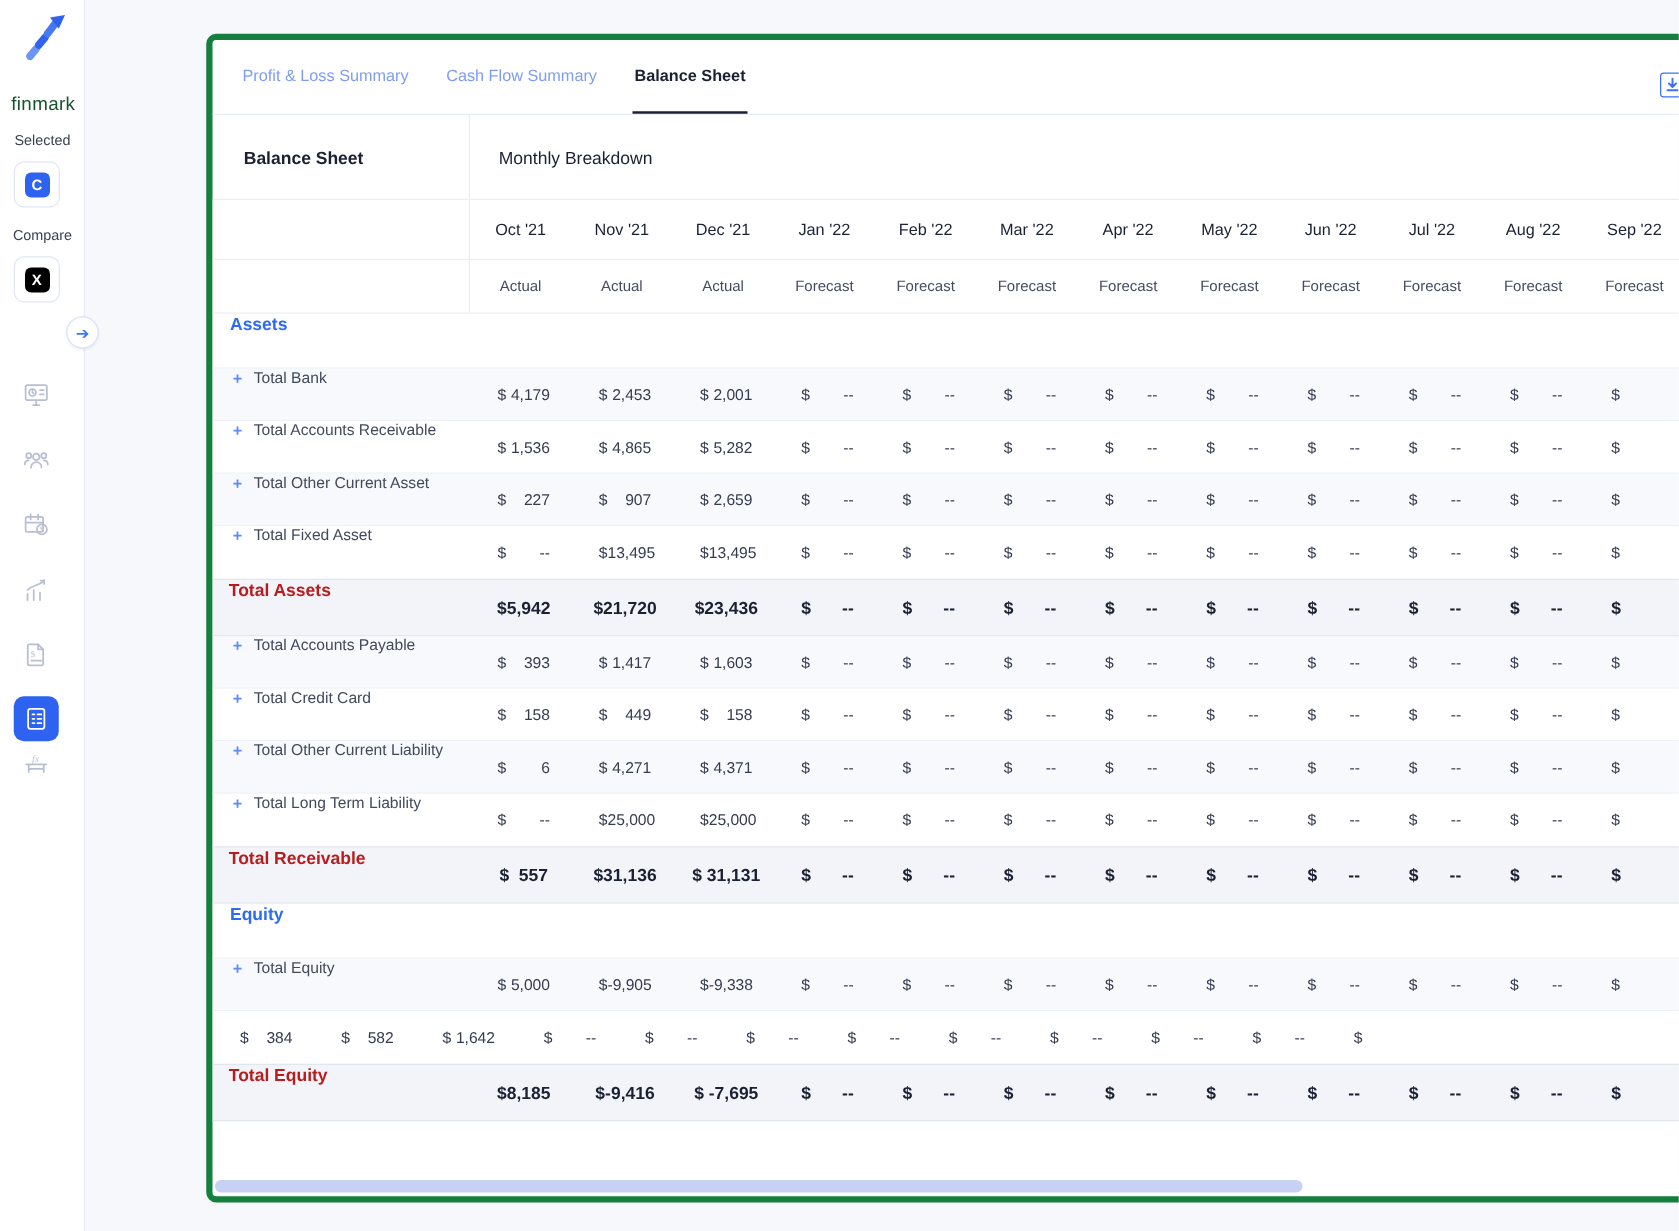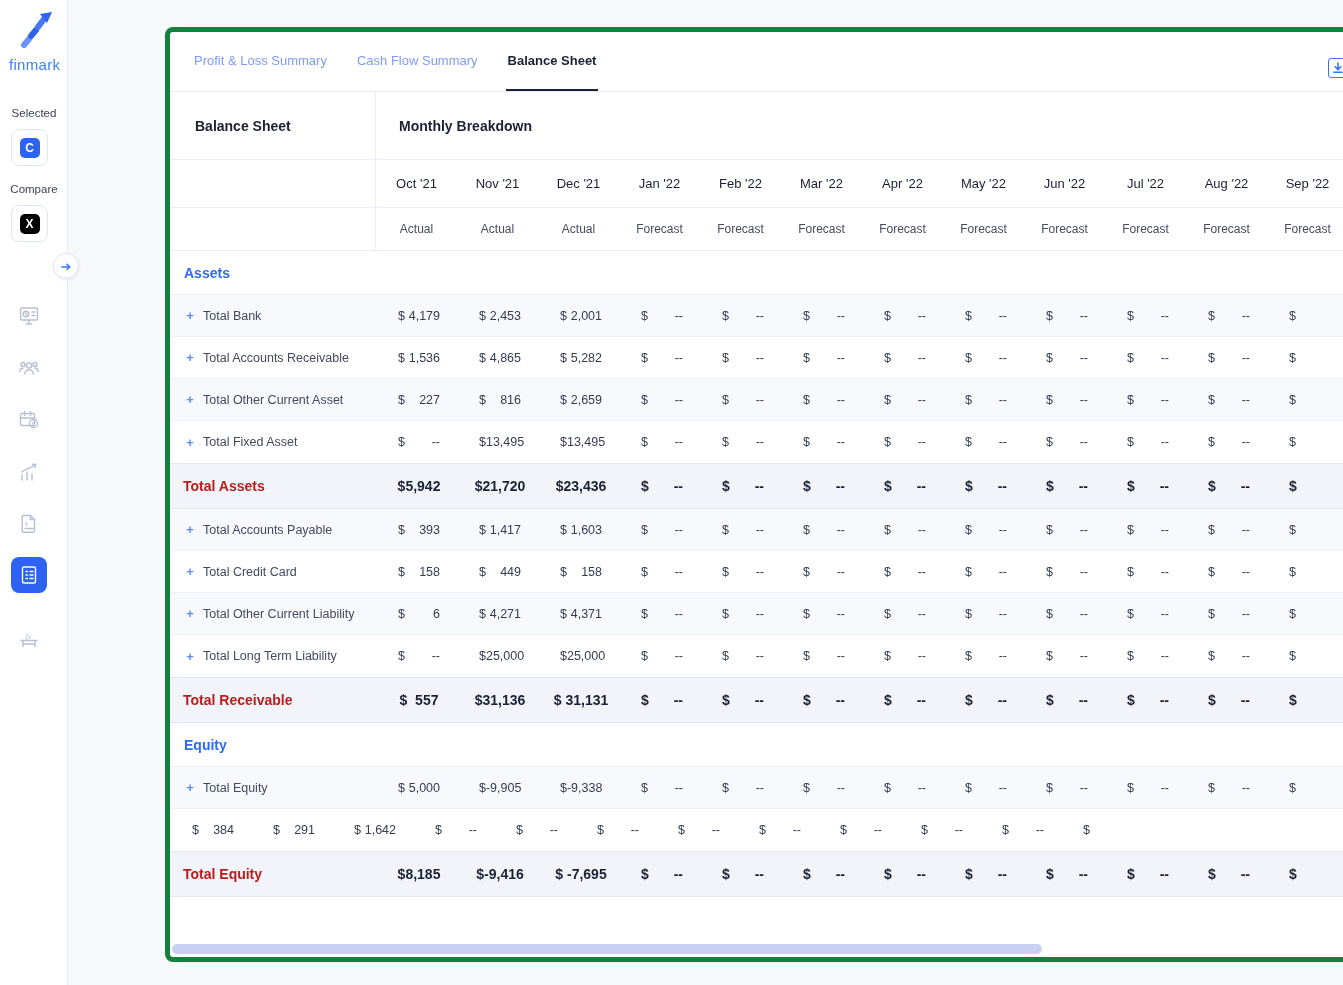--- a/index.html
+++ b/index.html
@@ -12,21 +12,21 @@
   *{box-sizing:border-box}
   html,body{margin:0;padding:0}
   body{
     width:1343px;height:985px;position:relative;overflow:hidden;
     background:#f7f8fc;font-family:"Liberation Sans",sans-serif;color:#1b2133;
   }
   
   .sidebar{position:absolute;left:0;top:0;width:68px;height:985px;background:#fff;
     border-right:1px solid #e8ecf4;z-index:2}
   .logo{position:absolute;left:9px;top:12px;width:50px;text-align:center}
-  .logo-text{display:block;margin-top:2px;font-size:15px;font-weight:500;color:#3b82f6;letter-spacing:.3px}
+  .logo-text{display:block;margin-top:20px;font-size:15px;font-weight:500;color:#14532d;letter-spacing:.3px}
   .side-label{position:absolute;width:68px;text-align:center;font-size:11.5px;color:#3c4254}
   .badge-outer{position:absolute;left:11px;width:37px;height:37px;border:1px solid #dfe6f3;border-radius:8px;
     background:#fff;display:flex;align-items:center;justify-content:center;cursor:pointer}
   .badge-inner{width:20px;height:20px;border-radius:5px;color:#fff;font-size:12px;font-weight:700;
     display:flex;align-items:center;justify-content:center}
   .badge-c{background:var(--accent)}
   .badge-x{background:#000}
   .collapse-line{position:absolute;left:10px;top:265px;width:44px;height:1px;background:#e3e8f2}
   .collapse-btn{position:absolute;left:53px;top:253px;width:26px;height:26px;border-radius:50%;
     background:#fff;border:1px solid #d9e3f8;z-index:3;display:flex;align-items:center;justify-content:center;
@@ -46,25 +46,25 @@
     padding-left:22px;position:relative}
   .tab{display:flex;align-items:center;margin-right:26px;font-size:13px;color:var(--tab-inactive);
     border-bottom:2px solid transparent;cursor:pointer;padding:0 2px}
   .tab.active{color:#1b2133;font-weight:600;border-bottom-color:#1b2133}
   .dl-btn{position:absolute;right:17px;top:26px;width:20px;height:20px;border:1.6px solid #3b72f5;
     border-radius:3px;display:flex;align-items:center;justify-content:center;cursor:pointer;background:#fff}
   .dl-btn svg{stroke:#3b72f5;fill:none;stroke-width:1.6;stroke-linecap:round;stroke-linejoin:round}
   
   .title-row{height:68px;border-bottom:1px solid #e9edf6;display:flex;align-items:center}
   .title-left{width:206px;flex:0 0 206px;padding-left:25px;font-size:14px;font-weight:600;color:#1b2133;align-self:stretch;display:flex;align-items:center}
-  .title-right{padding-left:23px;font-size:14px;font-weight:700;color:#1b2133}
+  .title-right{padding-left:23px;font-size:14px;font-weight:400;color:#1b2133}
   
   .grid{width:1178px}
   .trow{display:flex;background:#fff;border-bottom:1px solid #eef1f7}
-  .lcell{width:206px;flex:0 0 206px;display:flex;align-items:center;padding-left:12px}
+  .lcell{width:206px;flex:0 0 206px;display:flex;align-items:flex-start;padding-left:12px}
   .months-row{height:48px;border-bottom:1px solid #e9edf6}
   .types-row{height:43px;border-bottom:1px solid #e9edf6}
   .months-row .lcell,.types-row .lcell{border-right:1px solid #e9edf6}
   .mcell{width:81px;flex:0 0 81px;display:flex;align-items:center;justify-content:center;overflow:hidden}
   .month-cell{font-size:13px;font-weight:400;color:#1b2133;white-space:nowrap}
   .type-cell{font-size:12px;color:#454c60;white-space:nowrap}
   .section-row{height:44px}
   .section-title{font-size:14px;font-weight:600;color:var(--section-blue);padding-left:2px}
   .item-row{height:42px}
   .item-row.alt{background:#f8f9fc}
@@ -149,21 +149,21 @@
       <text x="7.5" y="13.5" font-size="7">$</text>
       <path d="M8 16.5h8"></path>
     </svg>
   </div>
   <div class="nav-btn active" style="top:557px">
     <svg width="24" height="24" viewBox="0 0 24 24">
       <rect x="5.5" y="4" width="13" height="16" rx="1.8"></rect>
       <path d="M9 8.5h1.5M9 12h1.5M9 15.5h1.5M13 8.5h3M13 12h3M13 15.5h3"></path>
     </svg>
   </div>
-  <div class="nav-btn" style="top:621px">
+  <div class="nav-btn" style="top:592px">
     <svg width="24" height="24" viewBox="0 0 24 24">
       <text x="8.5" y="11.5" font-size="8" font-style="italic">fx</text>
       <path d="M4 13.5h16M6 13.5v6M18 13.5v6M6 17h12"></path>
     </svg>
   </div>
 </div>
 <div class="collapse-line"></div>
 <div class="collapse-btn">
   <span>➔</span>
 </div>
@@ -331,21 +331,21 @@
         <div class="lcell">
           <span class="plus">+</span>
           <span class="rlabel">Total Other Current Asset</span>
         </div>
         <div class="vcell">
           <span class="dsign">$</span>
           <span class="vnum">227</span>
         </div>
         <div class="vcell">
           <span class="dsign">$</span>
-          <span class="vnum">816</span>
+          <span class="vnum">907</span>
         </div>
         <div class="vcell">
           <span class="dsign">$</span>
           <span class="vnum">2,659</span>
         </div>
         <div class="vcell">
           <span class="dsign">$</span>
           <span class="vnum">--</span>
         </div>
         <div class="vcell">
@@ -801,21 +801,21 @@
           <span class="dsign">$</span>
         </div>
       </div>
       <div class="trow item-row last">
         <div class="vcell">
           <span class="dsign">$</span>
           <span class="vnum">384</span>
         </div>
         <div class="vcell">
           <span class="dsign">$</span>
-          <span class="vnum">291</span>
+          <span class="vnum">582</span>
         </div>
         <div class="vcell">
           <span class="dsign">$</span>
           <span class="vnum">1,642</span>
         </div>
         <div class="vcell">
           <span class="dsign">$</span>
           <span class="vnum">--</span>
         </div>
         <div class="vcell">

